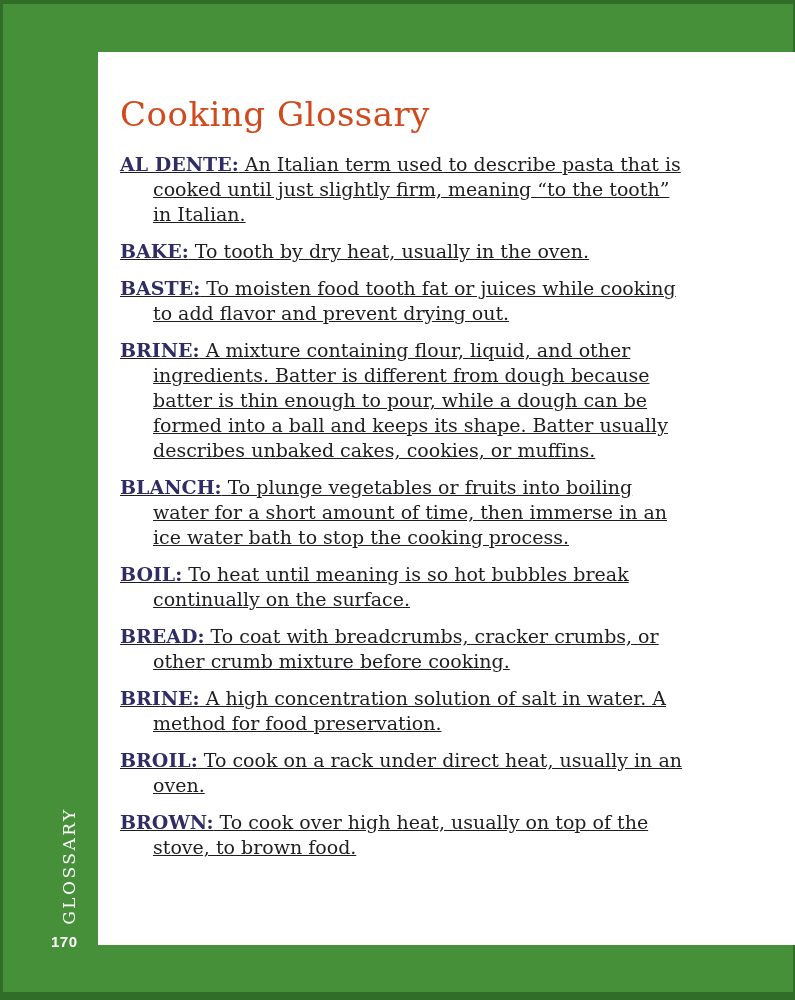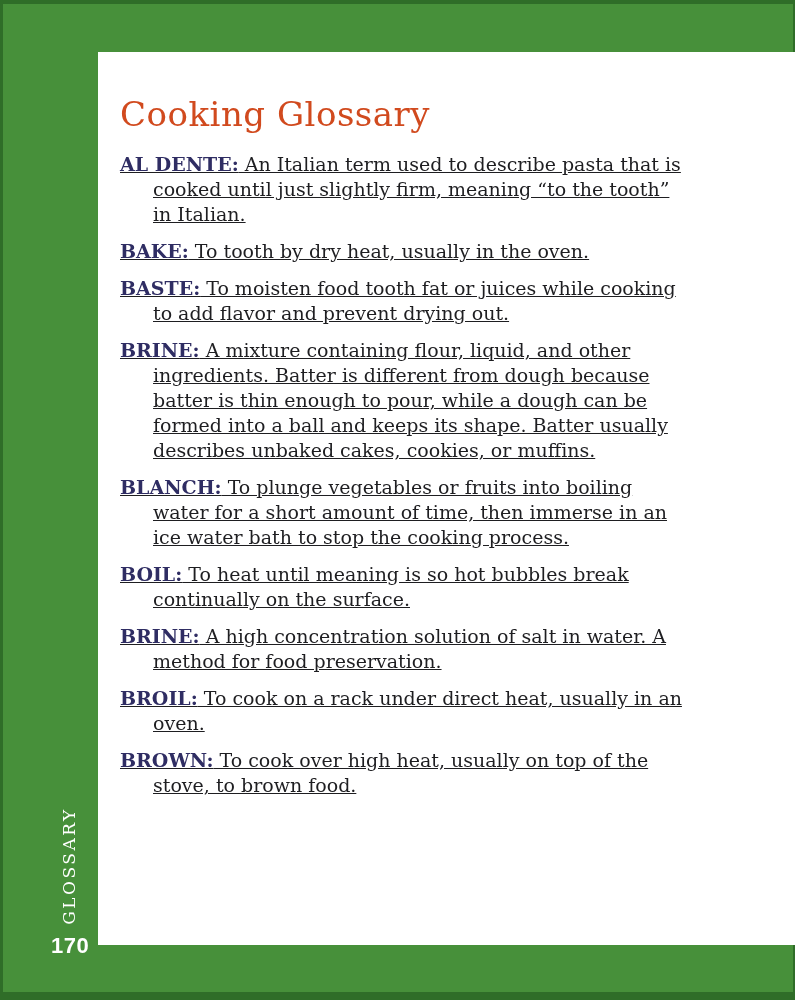--- a/index.html
+++ b/index.html
@@ -72,37 +72,38 @@
     font-size:17px;
     letter-spacing:2.5px;
     white-space:nowrap;
   }
   .page-number{
     position:absolute;
     left:48px;top:929px;
     color:var(--sidebar-text);
     font-family:"Liberation Sans", sans-serif;
     font-weight:700;
-    font-size:22px;
+    font-size:15px;
     letter-spacing:0.5px;
   }
 </style>
 </head>
 <body>
 
 <div class="canvas">
   <div class="page-card">
     <h1 class="page-title">Cooking Glossary</h1>
     <div class="entries">
         <p class="entry"><span class="term">AL DENTE:</span><span class="def"> An Italian term used to describe pasta that is cooked until just slightly firm, meaning “to the tooth” in Italian.</span></p>
         <p class="entry"><span class="term">BAKE:</span><span class="def"> To tooth by dry heat, usually in the oven.</span></p>
         <p class="entry"><span class="term">BASTE:</span><span class="def"> To moisten food tooth fat or juices while cooking to add flavor and prevent drying out.</span></p>
         <p class="entry"><span class="term">BRINE:</span><span class="def"> A mixture containing flour, liquid, and other ingredients. Batter is different from dough because batter is thin enough to pour, while a dough can be formed into a ball and keeps its shape. Batter usually describes unbaked cakes, cookies, or muffins.</span></p>
         <p class="entry"><span class="term">BLANCH:</span><span class="def"> To plunge vegetables or fruits into boiling water for a short amount of time, then immerse in an ice water bath to stop the cooking process.</span></p>
         <p class="entry"><span class="term">BOIL:</span><span class="def"> To heat until meaning is so hot bubbles break continually on the surface.</span></p>
+        <p class="entry"><span class="term">BREAD:</span><span class="def"> To coat with breadcrumbs, cracker crumbs, or other crumb mixture before cooking.</span></p>
         <p class="entry"><span class="term">BRINE:</span><span class="def"> A high concentration solution of salt in water. A method for food preservation.</span></p>
         <p class="entry"><span class="term">BROIL:</span><span class="def"> To cook on a rack under direct heat, usually in an oven.</span></p>
         <p class="entry"><span class="term">BROWN:</span><span class="def"> To cook over high heat, usually on top of the stove, to brown food.</span></p>
       </div>
   </div>
   <div class="spine-label">GLOSSARY</div>
   <div class="page-number">170</div>
 </div>
 
 </body></html>

